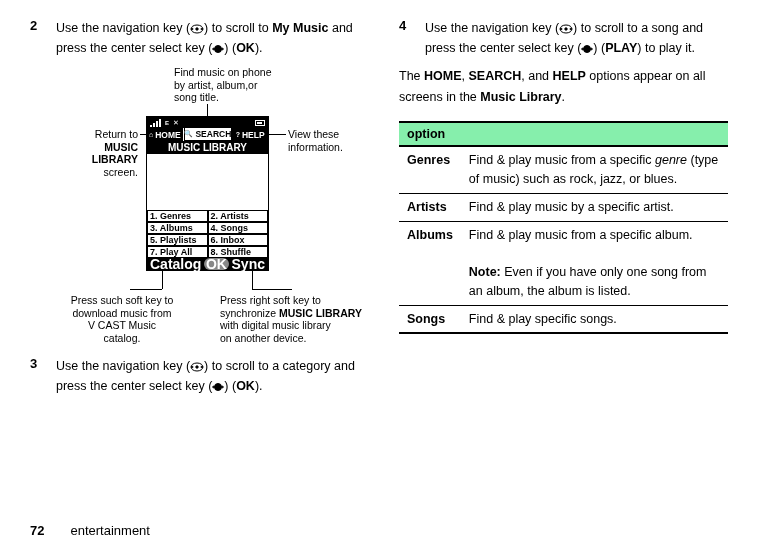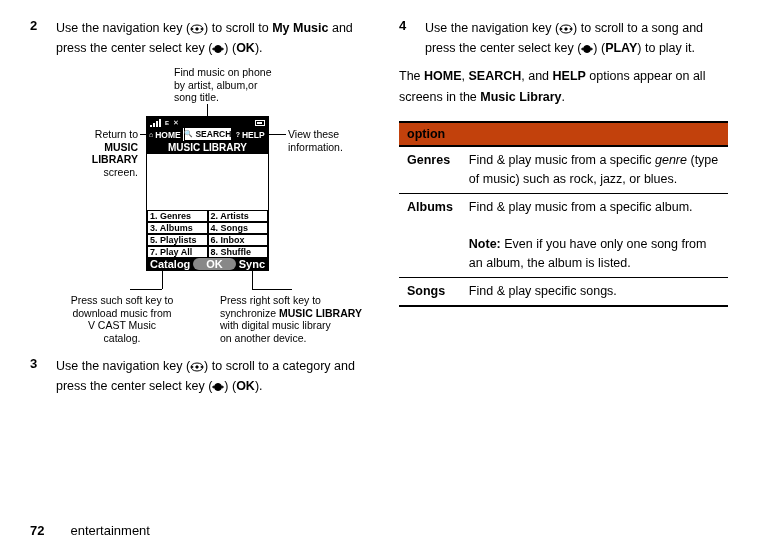--- a/index.html
+++ b/index.html
@@ -37,32 +37,32 @@
   .batt{margin-left:auto; width:10px;height:6px;border:1px solid #fff;position:relative;}
   .batt::after{content:"";position:absolute;left:1px;top:1px;bottom:1px;width:5px;background:#fff;}
   .topnav { height:13px; display:flex; font-size:8.5px; color:#fff; font-weight:bold; text-align:center;}
   .topnav div{flex:1;background:#000;display:flex;align-items:center;justify-content:center;gap:2px;border-right:1px solid #fff;}
   .topnav div:nth-child(2){background:#fff;color:#000;border:1px solid #000;border-top:none;}
   .topnav div:last-child{border-right:none;}
   .titlebar{background:#000;color:#fff;font-weight:bold;text-align:center;font-size:10px;padding:1px 0;}
   .whitespace{flex:1;background:#fff;}
   .grid{display:grid;grid-template-columns:1fr 1fr;font-size:9px;font-weight:bold;}
   .grid div{border:1px solid #000;padding:0 2px;background:#fff;height:12px;display:flex;align-items:center;}
-  .softkeys{height:12px;background:#000;color:#fff;font-size:11px;font-weight:bold;display:flex;align-items:center;}
+  .softkeys{height:12px;background:#000;color:#fff;font-size:14px;font-weight:bold;display:flex;align-items:center;}
   .softkeys .l,.softkeys .r{flex:1;padding:0 3px;}
   .softkeys .r{text-align:right;}
   .softkeys .c{width:44px;height:12px;background:#888;border-radius:6px;display:flex;align-items:center;justify-content:center;color:#fff;}
   .callout { position:absolute; font-size:10.5px; line-height:1.2; }
   .callout.right { text-align:left; }
   .callout.left { text-align:right; }
   .callout.center{text-align:center;}
   
   .para { line-height:1.65; margin: 6px 0 14px; }
   table.opts { width:100%; border-collapse: collapse; margin-top:6px; font-size:12.5px;}
-  table.opts th{ text-align:left; border-top:2px solid #000; border-bottom:2px solid #000; background:#c2410c; padding:4px 8px; font-weight:bold;}
+  table.opts th{ text-align:left; border-top:2px solid #000; border-bottom:2px solid #000; background:#86efac; padding:4px 8px; font-weight:bold;}
   table.opts td{ border-bottom:1px solid #000; padding:4px 8px; vertical-align:top; line-height:1.5;}
   table.opts td.k{ width:60px; }
   table.opts tr:last-child td{border-bottom:2px solid #000;}
   em.g{font-style:italic;}
   .footer{position:absolute;bottom:12px;left:30px;font-size:13px;}
   .footer .pg{font-weight:bold;margin-right:26px;}
   
   .line{position:absolute;background:#000;}
   .lineh{height:1px;}
   .linev{width:1px;}
@@ -232,20 +232,24 @@
     <table class="opts">
       <tbody>
           <tr>
             <th colspan="2">option</th>
           </tr>
       <tr>
         <td class="k cond">Genres</td>
         <td><span>Find &amp; play music from a specific </span><em class="g">genre</em><span> (type of music) such as rock, jazz, or blues.</span></td>
       </tr>
       <tr>
+        <td class="k cond">Artists</td>
+        <td>Find &amp; play music by a specific artist.</td>
+      </tr>
+      <tr>
         <td class="k cond">Albums</td>
         <td>
           <span>Find &amp; play music from a specific album.</span><br><br>
           <b>Note:</b><span> Even if you have only one song from an album, the album is listed.</span>
         </td>
       </tr>
       <tr>
         <td class="k cond">Songs</td>
         <td>Find &amp; play specific songs.</td>
       </tr>

